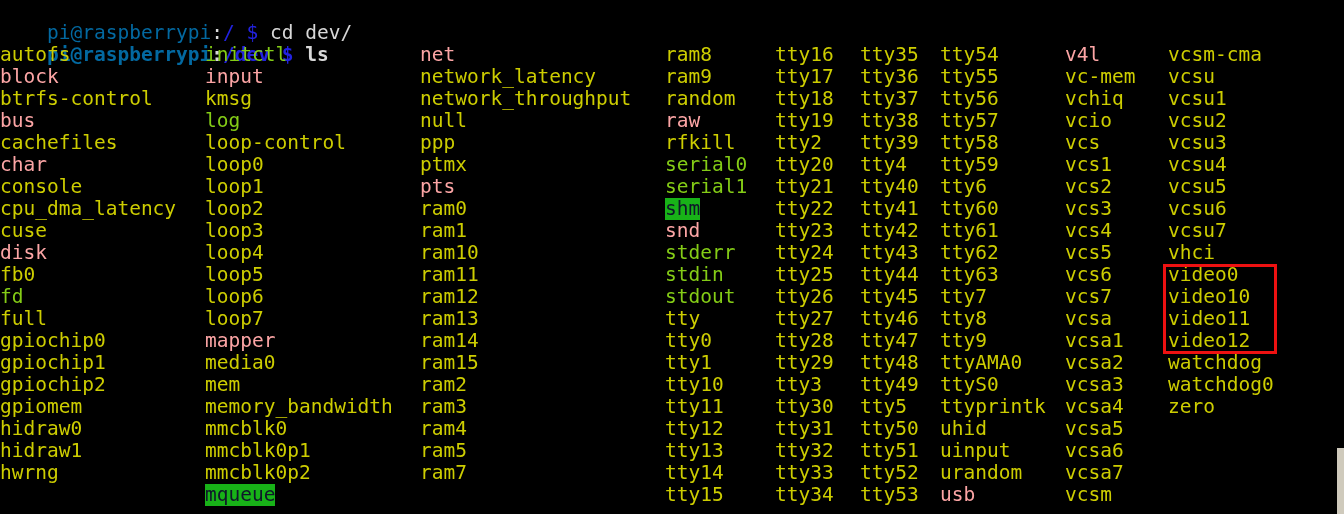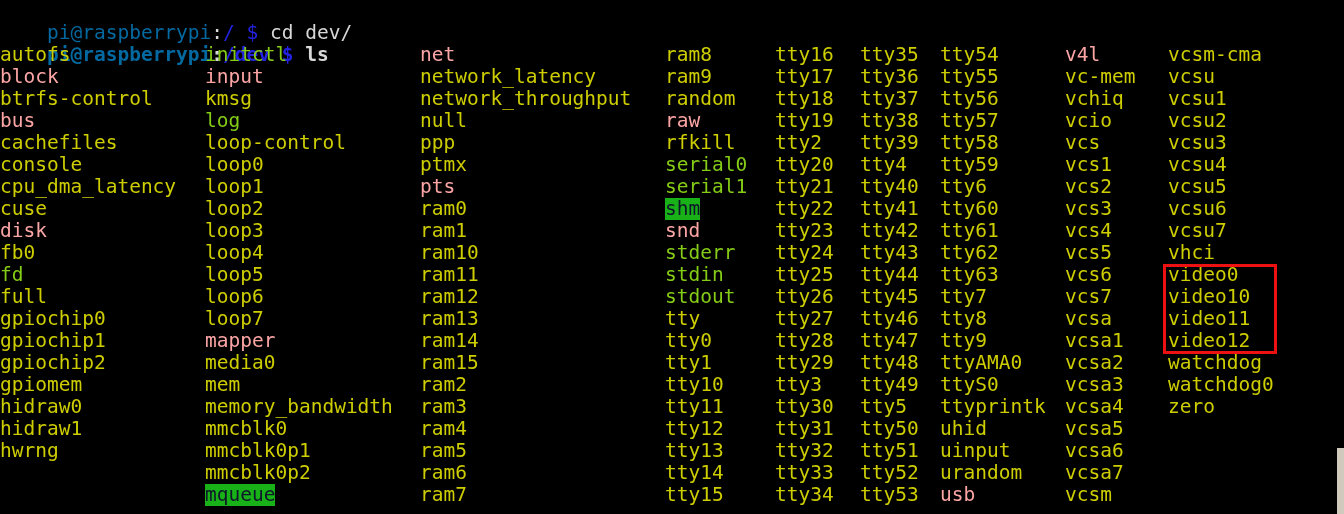--- a/index.html
+++ b/index.html
@@ -87,20 +87,21 @@
     <span class="tok c-green">pi@raspberrypi</span><span class="tok c-white">:</span><span class="tok c-blue">/dev</span><span class="tok c-blue"> $ </span><span class="tok c-white">ls</span>
   </div>
 
   <div id="ls-grid">
       <div class="ls-col" style="position: absolute; left: 0px; top: 0px;">
         <div class="ls-cell">autofs</div>
         <div class="ls-cell dir">block</div>
         <div class="ls-cell">btrfs-control</div>
         <div class="ls-cell dir">bus</div>
         <div class="ls-cell">cachefiles</div>
+        <div class="ls-cell dir">char</div>
         <div class="ls-cell">console</div>
         <div class="ls-cell">cpu_dma_latency</div>
         <div class="ls-cell">cuse</div>
         <div class="ls-cell dir">disk</div>
         <div class="ls-cell">fb0</div>
         <div class="ls-cell link">fd</div>
         <div class="ls-cell">full</div>
         <div class="ls-cell">gpiochip0</div>
         <div class="ls-cell">gpiochip1</div>
         <div class="ls-cell">gpiochip2</div>
@@ -145,21 +146,20 @@
         <div class="ls-cell">ram10</div>
         <div class="ls-cell">ram11</div>
         <div class="ls-cell">ram12</div>
         <div class="ls-cell">ram13</div>
         <div class="ls-cell">ram14</div>
         <div class="ls-cell">ram15</div>
         <div class="ls-cell">ram2</div>
         <div class="ls-cell">ram3</div>
         <div class="ls-cell">ram4</div>
         <div class="ls-cell">ram5</div>
-        <div class="ls-cell">ram6</div>
         <div class="ls-cell">ram7</div>
       </div>
       <div class="ls-col" style="position: absolute; left: 665px; top: 0px;">
         <div class="ls-cell">ram8</div>
         <div class="ls-cell">ram9</div>
         <div class="ls-cell">random</div>
         <div class="ls-cell dir">raw</div>
         <div class="ls-cell">rfkill</div>
         <div class="ls-cell link">serial0</div>
         <div class="ls-cell link">serial1</div>

